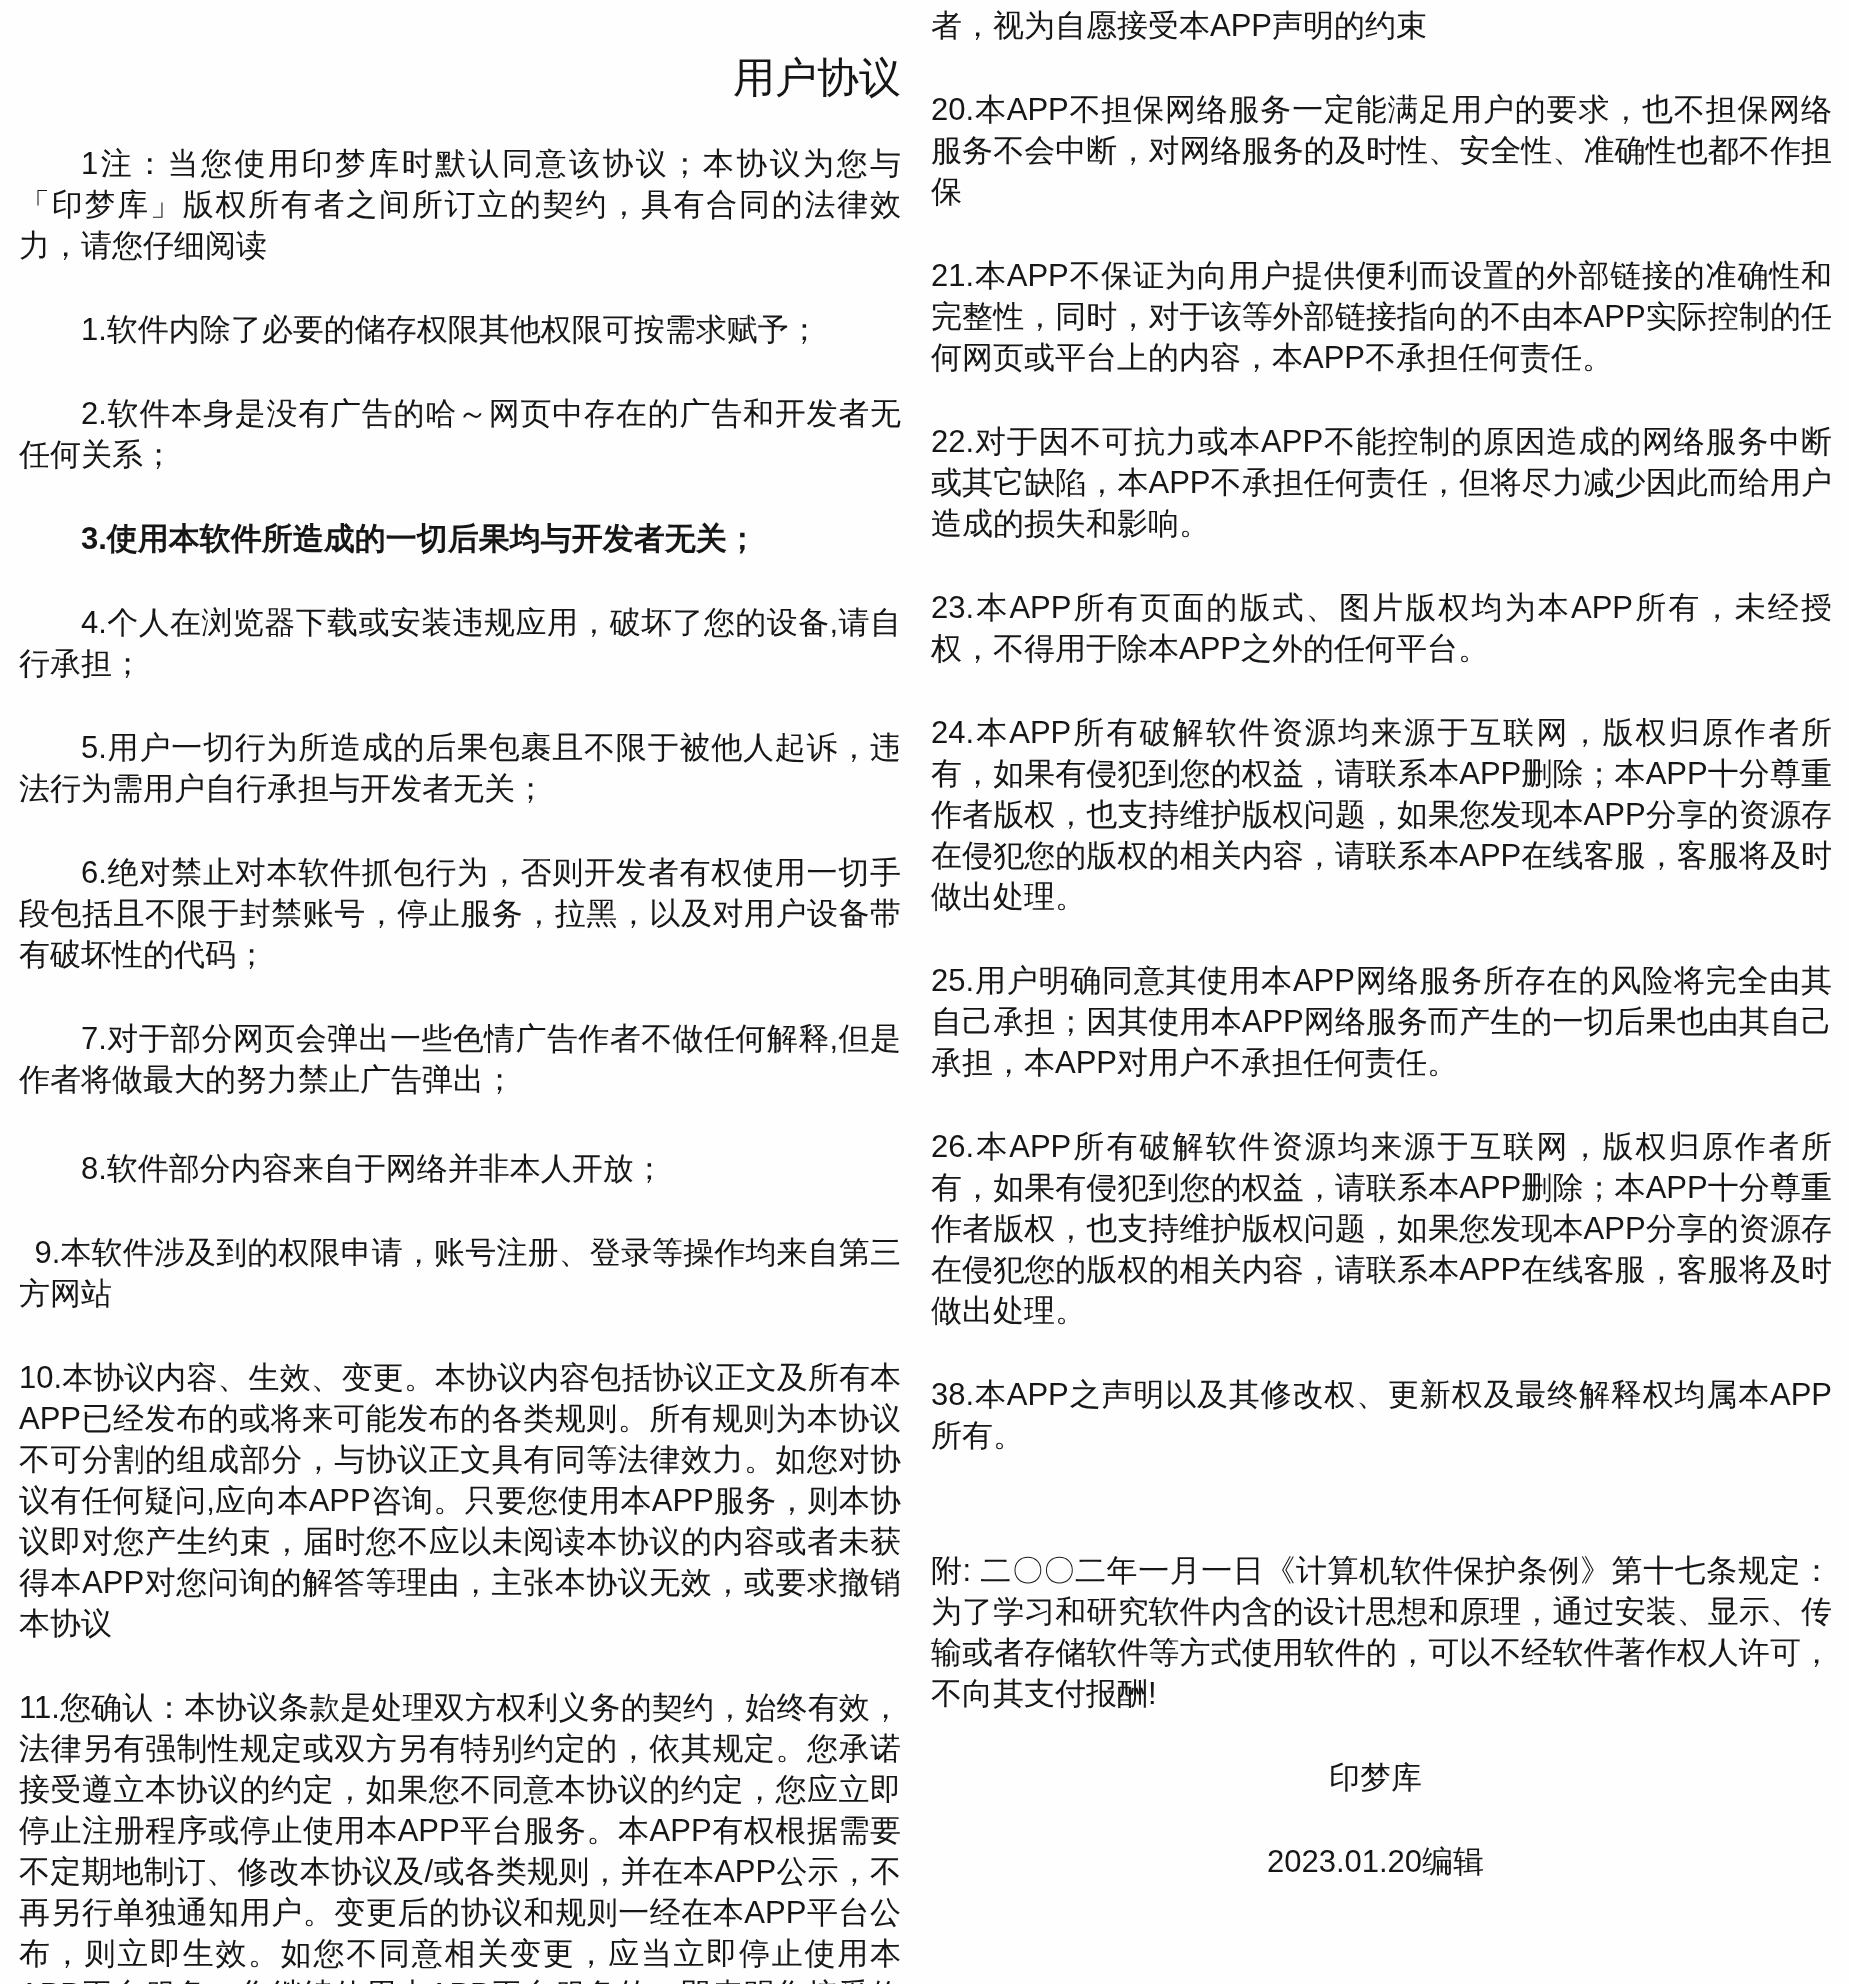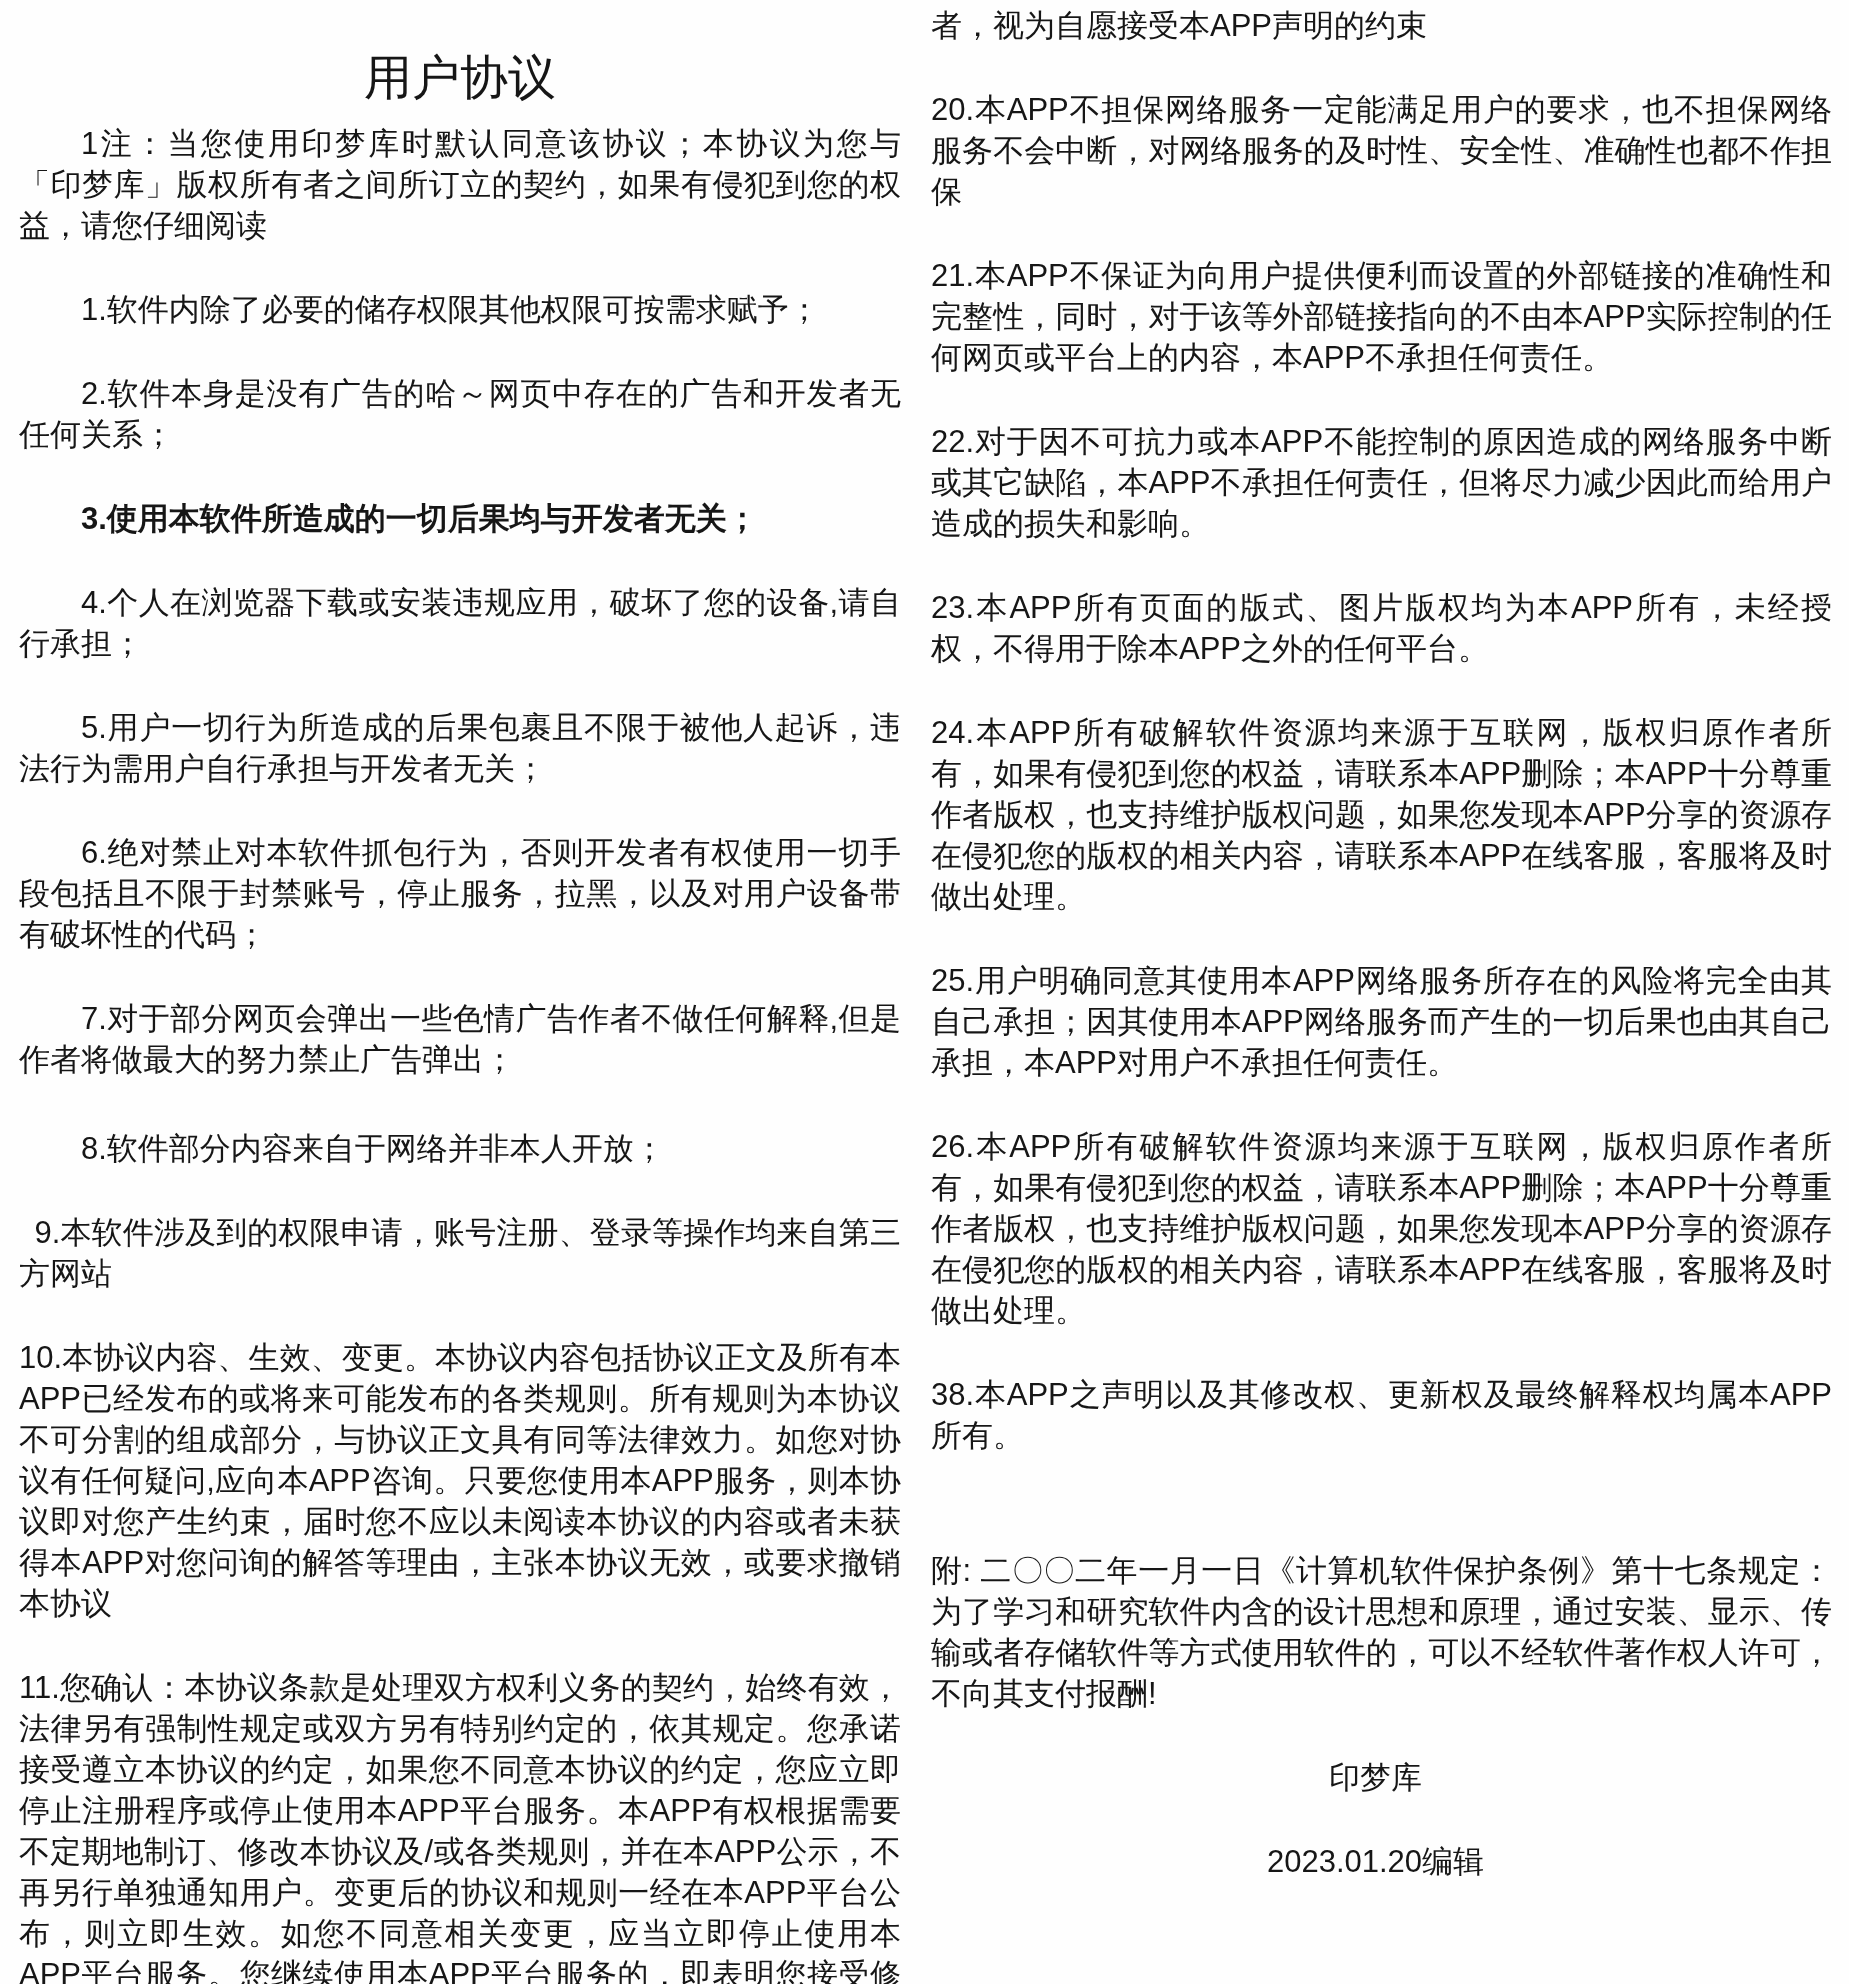--- a/index.html
+++ b/index.html
@@ -26,25 +26,25 @@
   }
   .col-left {
     left: 19px;
     width: 882px;
   }
   .col-right {
     left: 931px;
     width: 901px;
   }
   .doc-title {
-    font-size: 48px;
+    font-size: 42px;
     line-height: 55px;
     font-weight: 400;
-    text-align: center;
-    margin: 50px 0 18px 0;
+    text-align: right;
+    margin: 50px 0 38px 0;
   }
   p.item {
     margin: 0 0 43px 0;
   }
   .col-right p.item:first-child {
     margin-top: 5.1px;
   }
   p.appendix {
     margin: 94px 0 43px 0;
   }
@@ -61,21 +61,21 @@
   }
 </style>
 </head>
 <body>
 
 <div class="page">
 
   <div class="col col-left">
     <h1 class="doc-title">用户协议</h1>
     <div>
-        <p class="item" style="text-indent: 2em;">1注：当您使用印梦库时默认同意该协议；本协议为您与「印梦库」版权所有者之间所订立的契约，如果有侵犯到您的权益，请您仔细阅读</p>
+        <p class="item" style="text-indent: 2em;">1注：当您使用印梦库时默认同意该协议；本协议为您与「印梦库」版权所有者之间所订立的契约，具有合同的法律效力，请您仔细阅读</p>
         <p class="item" style="text-indent: 2em;">1.软件内除了必要的储存权限其他权限可按需求赋予；</p>
         <p class="item" style="text-indent: 2em;">2.软件本身是没有广告的哈～网页中存在的广告和开发者无任何关系；</p>
         <p class="item" style="text-indent: 2em; font-weight: bold;">3.使用本软件所造成的一切后果均与开发者无关；</p>
         <p class="item" style="text-indent: 2em;">4.个人在浏览器下载或安装违规应用，破坏了您的设备,请自行承担；</p>
         <p class="item" style="text-indent: 2em;">5.用户一切行为所造成的后果包裹且不限于被他人起诉，违法行为需用户自行承担与开发者无关；</p>
         <p class="item" style="text-indent: 2em;">6.绝对禁止对本软件抓包行为，否则开发者有权使用一切手段包括且不限于封禁账号，停止服务，拉黑，以及对用户设备带有破坏性的代码；</p>
         <p class="item" style="text-indent: 2em;">7.对于部分网页会弹出一些色情广告作者不做任何解释,但是作者将做最大的努力禁止广告弹出；</p>
         <p class="item" style="text-indent: 2em; margin-top: 48px;">8.软件部分内容来自于网络并非本人开放；</p>
         <p class="item" style="text-indent: 0.5em;">9.本软件涉及到的权限申请，账号注册、登录等操作均来自第三方网站</p>
         <p class="item">10.本协议内容、生效、变更。本协议内容包括协议正文及所有本APP已经发布的或将来可能发布的各类规则。所有规则为本协议不可分割的组成部分，与协议正文具有同等法律效力。如您对协议有任何疑问,应向本APP咨询。只要您使用本APP服务，则本协议即对您产生约束，届时您不应以未阅读本协议的内容或者未获得本APP对您问询的解答等理由，主张本协议无效，或要求撤销本协议</p>

